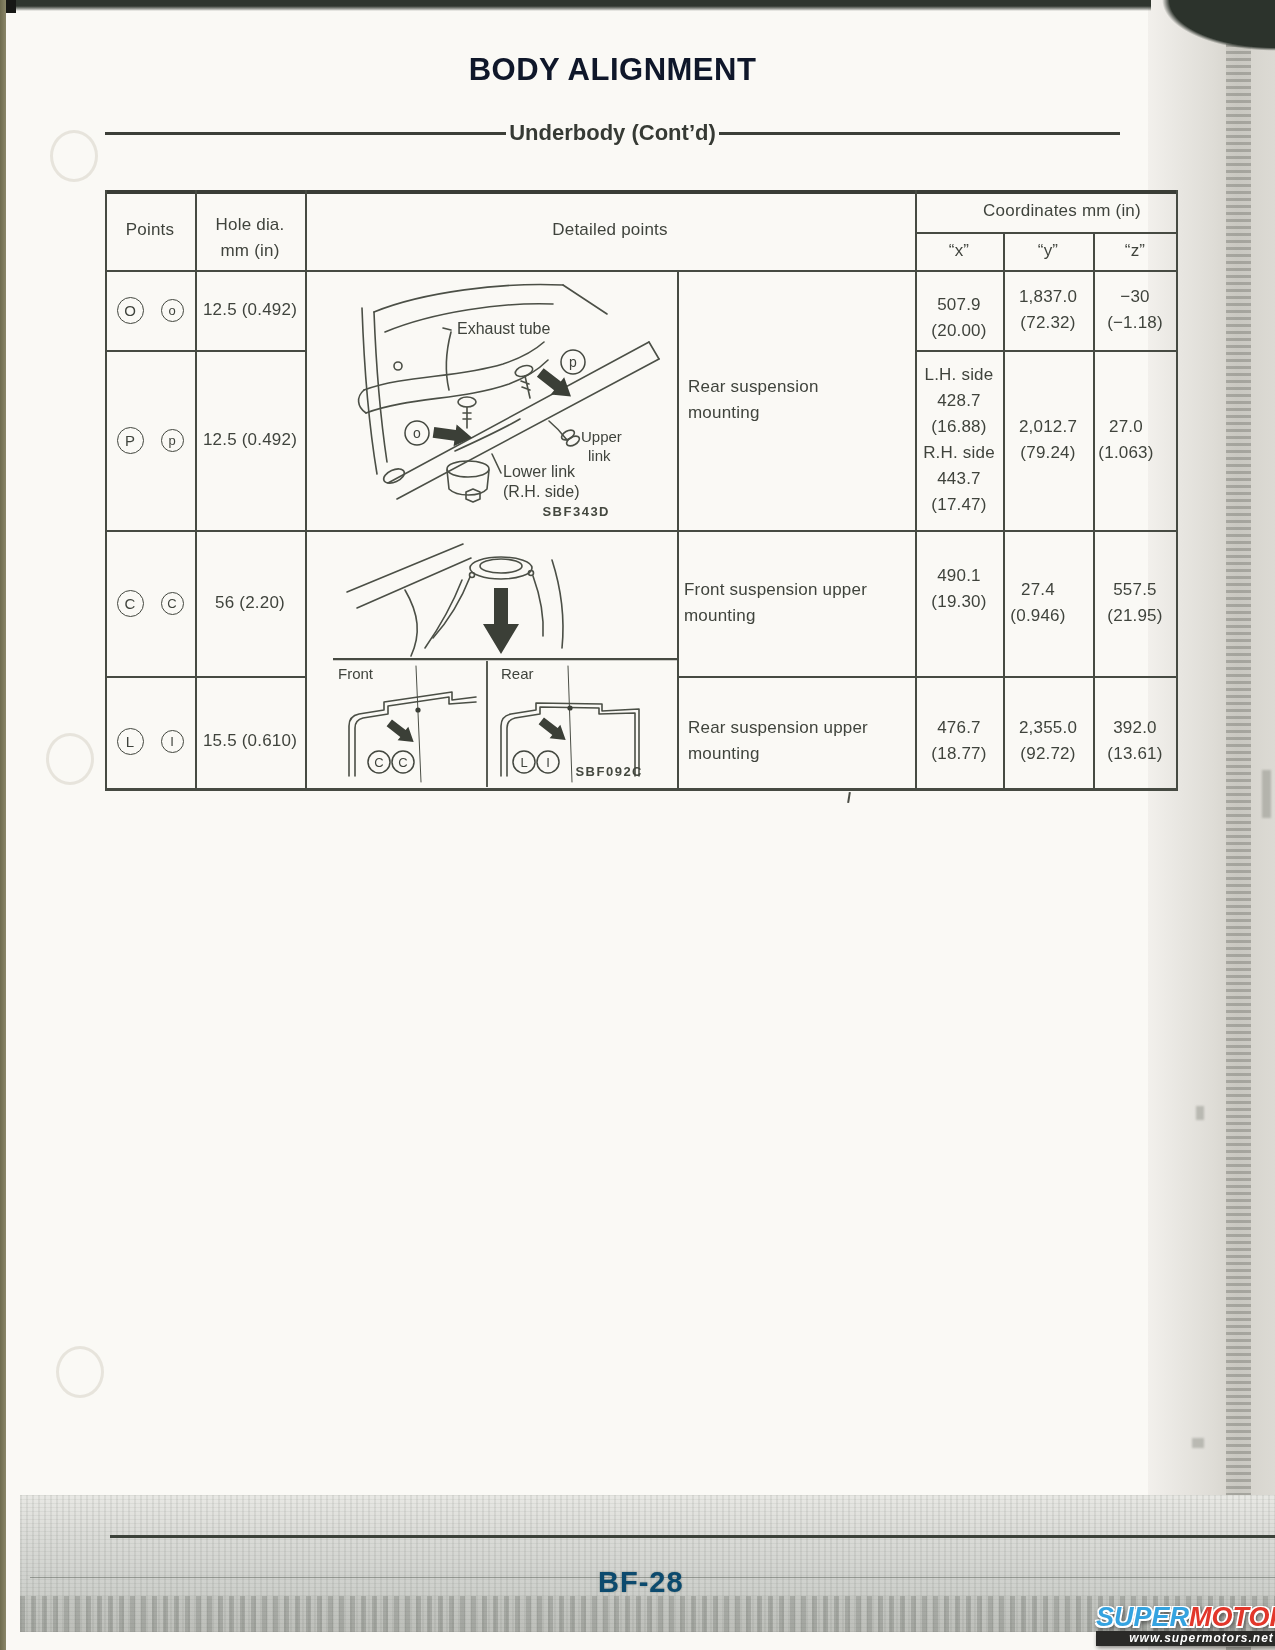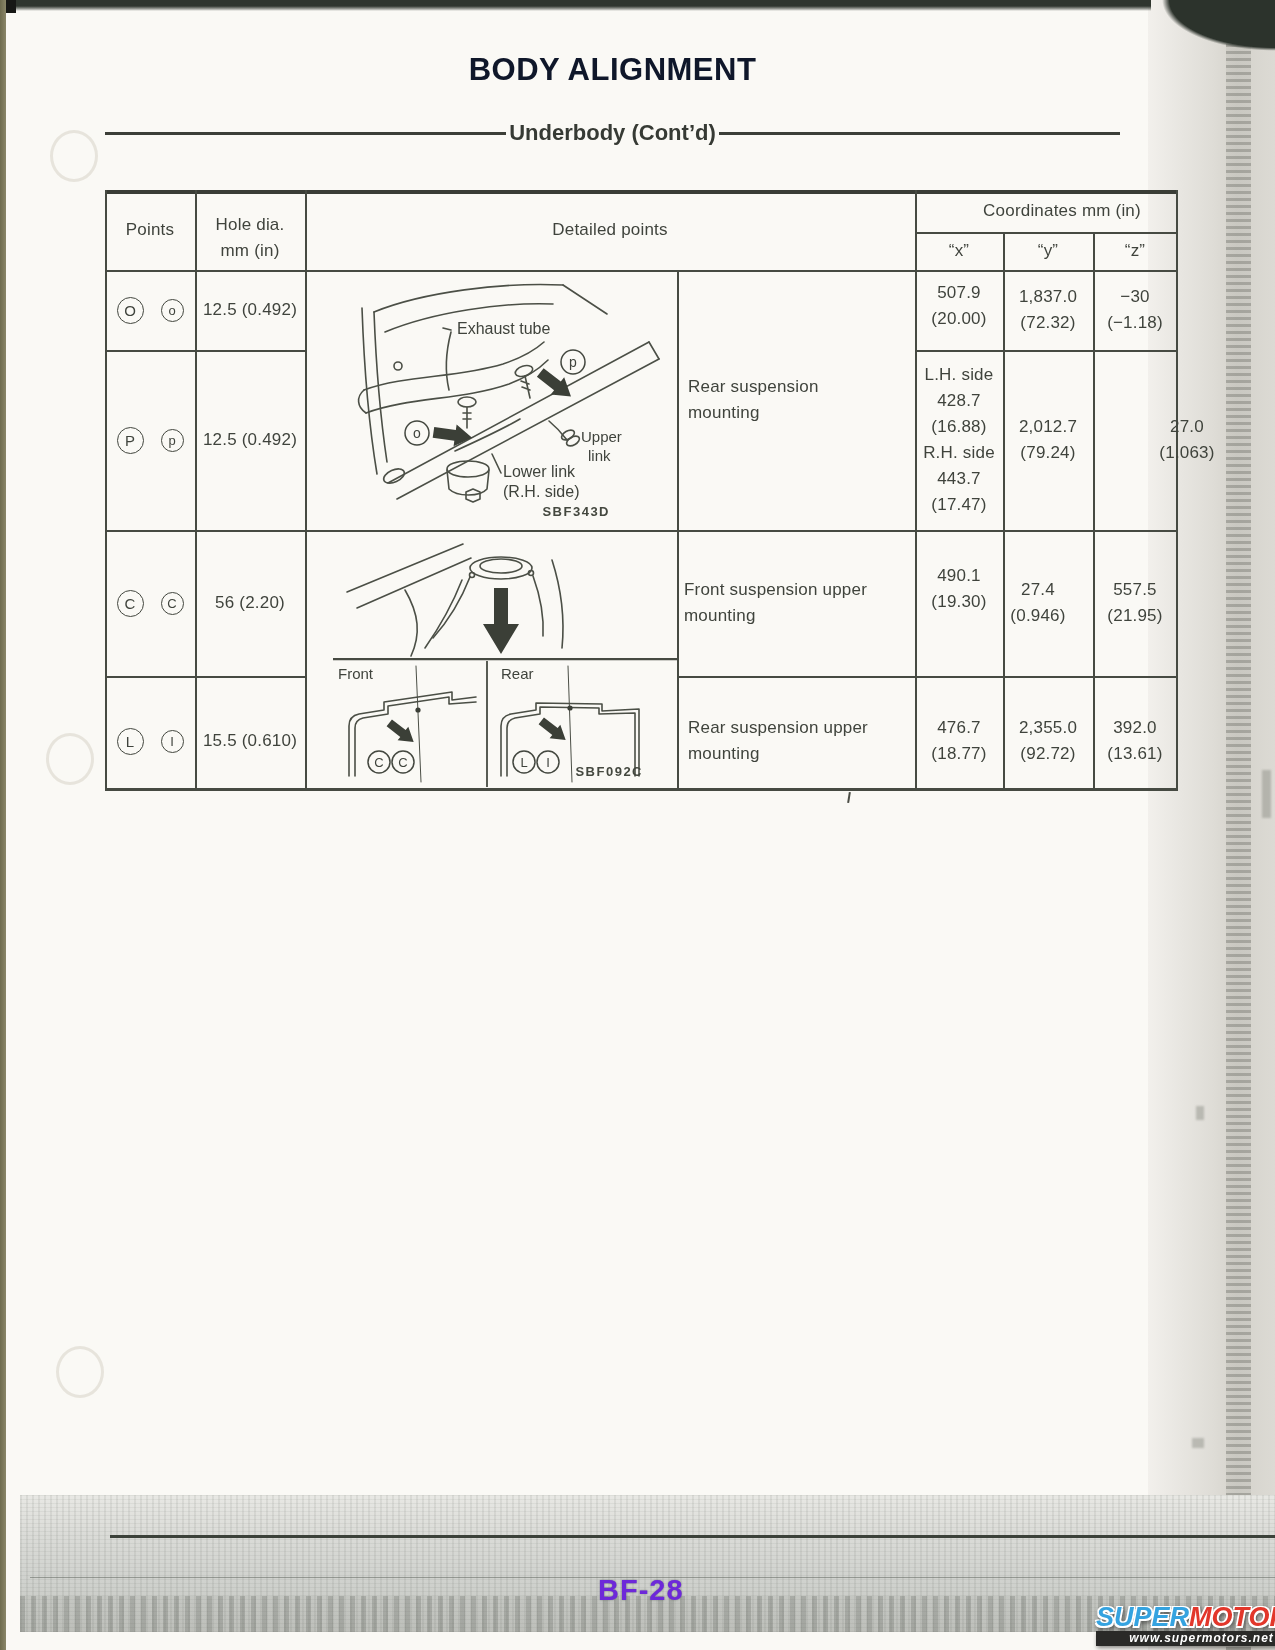--- a/index.html
+++ b/index.html
@@ -49,21 +49,21 @@
   .footer-band{position:absolute;left:20px;top:1495px;width:1255px;height:137px;
     background:
       repeating-linear-gradient(90deg, rgba(95,99,92,0.10) 0 2px, rgba(0,0,0,0) 2px 6px),
       repeating-linear-gradient(0deg, rgba(95,99,92,0.08) 0 1px, rgba(0,0,0,0) 1px 4px),
       linear-gradient(180deg,#e8e8e4 0%,#dadbd7 30%,#d0d2ce 62%,#c3c5c0 100%);}
   .footer-band-dark{position:absolute;left:0;bottom:0;width:100%;height:36px;opacity:0.9;
     background:repeating-linear-gradient(90deg, rgba(92,96,89,0.35) 0 5px, rgba(150,153,146,0.15) 5px 11px);}
   .footer-line{position:absolute;left:90px;top:40px;right:0;height:3px;background:#3c423a;}
   .footer-line2{position:absolute;left:10px;top:82px;right:0;height:1px;background:rgba(90,96,88,0.5);}
   .page-number{position:absolute;left:598px;top:1566px;font-size:29px;font-weight:bold;
-               letter-spacing:1px;color:#6d28d9;text-shadow:0 0 2px rgba(39,58,46,0.45);margin-top:8px;}
+               letter-spacing:1px;color:#0c4a6e;text-shadow:0 0 2px rgba(39,58,46,0.45);}
   .wm{position:absolute;left:1096px;top:1604px;filter:drop-shadow(1px 2px 2px rgba(0,0,0,0.45));}
   .wm1{font-style:italic;font-weight:bold;font-size:27px;line-height:26px;white-space:nowrap;
        text-shadow:-1.5px -1.5px 0 #fff,1.5px -1.5px 0 #fff,-1.5px 1.5px 0 #fff,1.5px 1.5px 0 #fff;}
   .wm-super{color:#35a3e0;}
   .wm-motors{color:#e2372b;}
   .wm2{font-size:12px;font-weight:bold;font-style:italic;letter-spacing:1px;color:#fff;
        background:#2a2a28;padding:0 6px 1px 6px;text-align:center;margin-top:1px;}
   .tick{position:absolute;left:848px;top:792px;width:2px;height:11px;background:#4a4d45;transform:rotate(9deg);}
 </style>
 </head>
@@ -131,21 +131,21 @@
   <span>“z”</span>
 </div>
 
 <div class="syms" style="left:105px;top:270px;width:90px;height:80px;">
   <span class="circ big">O</span>
   <span class="circ small">o</span>
 </div>
 <div class="cell" style="left:195px;top:270px;width:110px;height:80px;">
   <span>12.5 (0.492)</span>
 </div>
-<div class="cell" style="left:915px;top:266px;width:88px;height:80px;">
+<div class="cell" style="left:915px;top:278px;width:88px;height:80px;">
   <span>507.9</span>
   <span>(20.00)</span>
 </div>
 <div class="cell" style="left:1003px;top:270px;width:90px;height:80px;">
   <span>1,837.0</span>
   <span>(72.32)</span>
 </div>
 <div class="cell" style="left:1093px;top:270px;width:84px;height:80px;">
   <span>−30</span>
   <span>(−1.18)</span>
@@ -163,21 +163,21 @@
   <span>428.7</span>
   <span>(16.88)</span>
   <span>R.H. side</span>
   <span>443.7</span>
   <span>(17.47)</span>
 </div>
 <div class="cell" style="left:1003px;top:350px;width:90px;height:180px;">
   <span>2,012.7</span>
   <span>(79.24)</span>
 </div>
-<div class="cell" style="left:1145px;top:350px;width:84px;height:180px;">
+<div class="cell" style="left:1084px;top:350px;width:84px;height:180px;">
   <span>27.0</span>
   <span>(1.063)</span>
 </div>
 
 <div class="cell left" style="left:677px;top:270px;width:238px;height:260px;padding-left:11px;box-sizing:border-box;">
   <span>Rear suspension</span>
   <span>mounting</span>
 </div>
 
 <div class="syms" style="left:105px;top:530px;width:90px;height:146px;">

